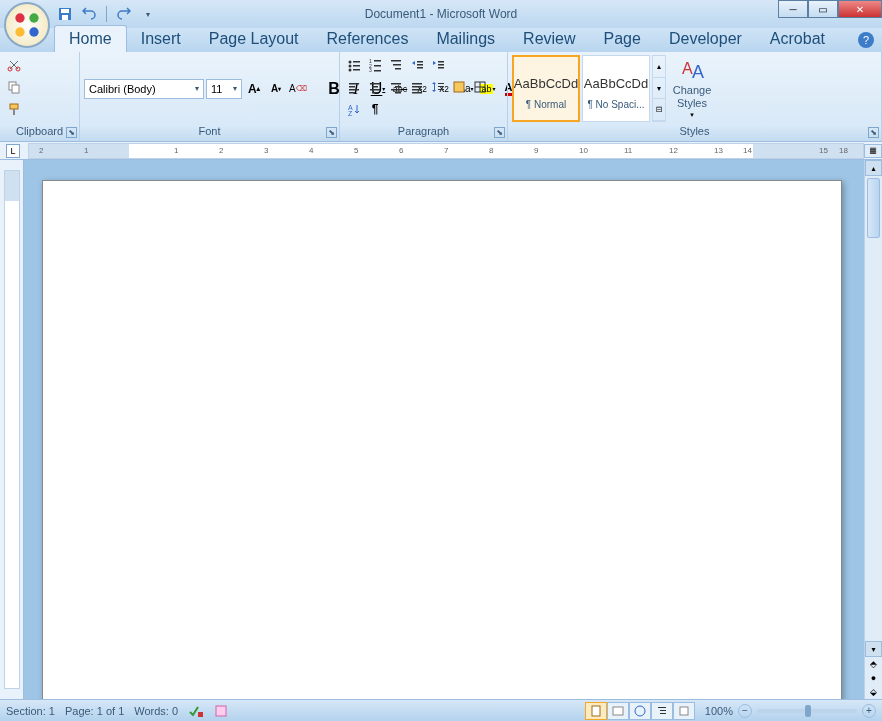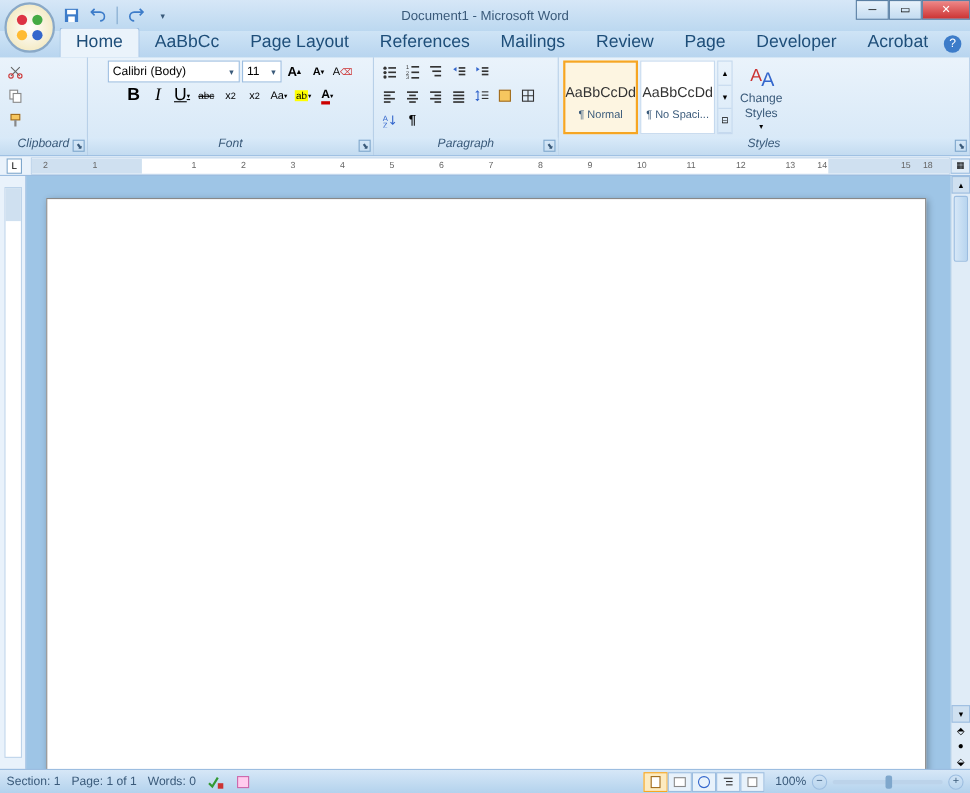--- a/index.html
+++ b/index.html
@@ -20,28 +20,28 @@
 
 .tabs { height: 24px; background: linear-gradient(#cfe4f6,#b8d5ef); display:flex; align-items:flex-end; padding-left: 54px; position:relative; }
 .tab { padding: 4px 14px; font-size: 16px; color:#1e4e79; cursor:pointer; }
 .tab.active { background:#eaf3fb; border:1px solid #9cbde0; border-bottom:none; border-radius:3px 3px 0 0; }
 .help-btn { position:absolute; right:8px; top:4px; width:16px;height:16px; border-radius:50%; background:#3d7cc9; color:#fff; font-size:11px; display:flex;align-items:center;justify-content:center; }
 
 
 .ribbon { height: 90px; background: linear-gradient(#eaf3fb,#d5e7f7); border-bottom:1px solid #9cbde0; display:flex; }
 .group { border-right:1px solid #b8d0e8; display:flex; flex-direction:column; }
 .group-body { flex:1; display:flex; padding:3px 4px; gap:2px; }
-.group-label { height:16px; font-size:11px; text-align:center; color:#3a5a7a; background: linear-gradient(#d9eaf9,#c3dbf0); position:relative;font-style:italic; }
+.group-label { height:16px; font-size:11px; text-align:center; color:#3a5a7a; background: linear-gradient(#d9eaf9,#c3dbf0); position:relative; }
 .group-label .launcher { position:absolute; right:2px; top:2px; width:11px; height:11px; border:1px solid #7fa7cc; font-size:8px; display:flex;align-items:center;justify-content:center; cursor:pointer;}
 
 .big-btn { width:42px; display:flex; flex-direction:column; align-items:center; justify-content:center; gap:2px; cursor:pointer; border:1px solid transparent; border-radius:3px; padding:2px;}
 .big-btn .lbl { font-size:11px; color:#3a5a7a; text-align:center; line-height:1.1;}
 .small-btn { width:20px; height:20px; display:flex; align-items:center; justify-content:center; cursor:pointer; border:1px solid transparent; border-radius:2px;}
 
-.font-col { display:flex; flex-direction:column; gap:2px;align-items:center; }
+.font-col { display:flex; flex-direction:row; gap:16px;align-items:center; }
 .font-row { display:flex; gap:2px; align-items:center; }
 .combo { height:20px; background:#fff; border:1px solid #9cbde0; display:flex; align-items:center; padding:0 4px; font-size:11px; }
 .combo.font-name { width:120px; }
 .combo.font-size { width:36px; }
 .combo .dd { margin-left:auto; font-size:8px; color:#3a5a7a;}
 
 .para-col { display:flex; flex-direction:column; gap:2px; }
 .para-row { display:flex; gap:1px; }
 
 .styles-gallery { display:flex; gap:2px; align-items:stretch; }
@@ -122,21 +122,21 @@
   <div class="title-text">Document1 - Microsoft Word</div>
   <div class="win-controls">
     <div class="win-btn">─</div>
     <div class="win-btn">▭</div>
     <div class="win-btn close">✕</div>
   </div>
 </div>
 
 <div class="tabs">
   <div class="tab active">Home</div>
-  <div class="tab">AaBbCc</div>
+  <div class="tab">Insert</div>
   <div class="tab">Page Layout</div>
   <div class="tab">References</div>
   <div class="tab">Mailings</div>
   <div class="tab">Review</div>
   <div class="tab">Page</div>
   <div class="tab">Developer</div>
   <div class="tab">Acrobat</div>
   <div class="help-btn">?</div>
 </div>
 

